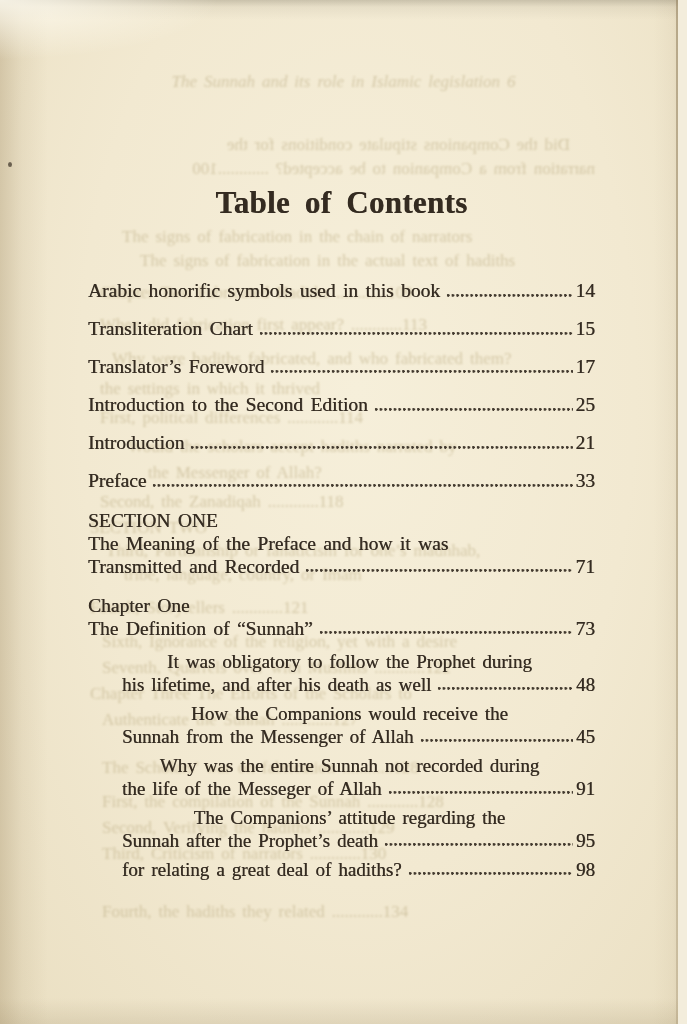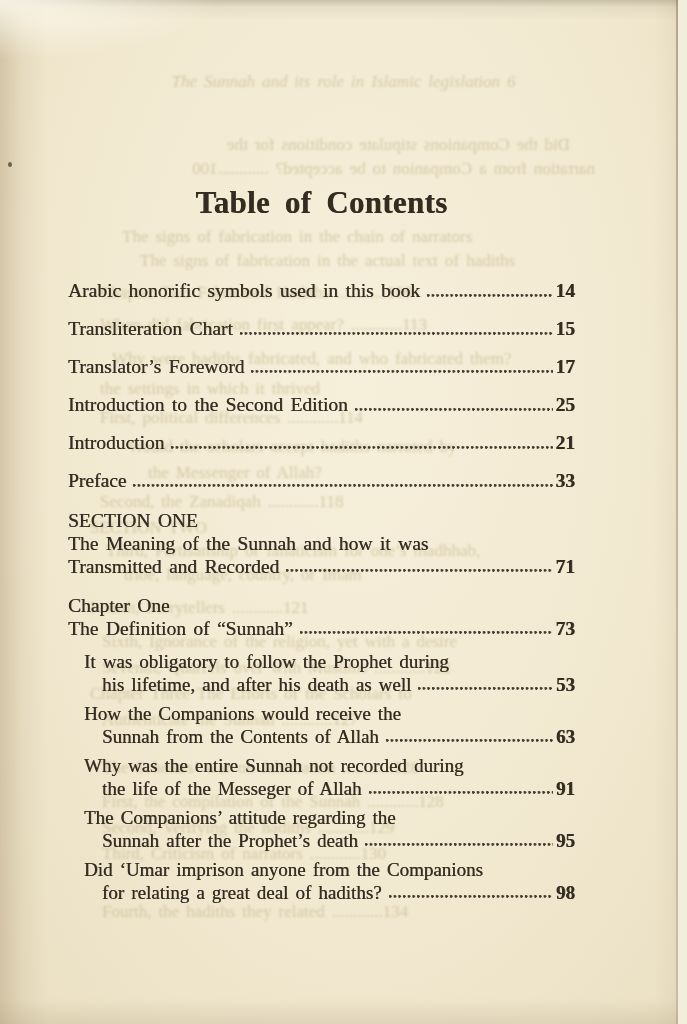--- a/index.html
+++ b/index.html
@@ -24,35 +24,35 @@
     background:#4d4436; border-radius:50%; opacity:.8; z-index:4; }
 
   
   .ghost { position:absolute; z-index:1; color:#c2b48d; filter:blur(1.1px); opacity:.62;
     font-size:17px; line-height:20px; white-space:nowrap; word-spacing:.16em; }
   .ghost.it { font-style:italic; }
   .ghost.mir { transform:scaleX(-1); }
   .ghost.ctr { left:0; width:100%; text-align:center; }
 
   
-  .content { position:absolute; left:68px; top:183px; width:507px; z-index:5;
+  .content { position:absolute; left:88px; top:183px; width:507px; z-index:5;
     color:#342b21; text-shadow:0.4px 0 0 rgba(52,43,33,0.75); }
   .title { text-align:center; font-size:31px; font-weight:bold; line-height:40px;
     word-spacing:0.22em; letter-spacing:0.01em; margin:0 0 56px 0; }
   .toc-row { display:flex; align-items:baseline; line-height:24px; font-size:19.5px;
     word-spacing:0.13em; margin-bottom:14px;text-align:center; }
   .lead { flex:1 1 auto; align-self:flex-end; height:7px; margin:0 3px 4px 6px;
     background:radial-gradient(circle at 2.2px 3.4px, rgba(52,43,33,0.92) 1.15px, rgba(0,0,0,0) 1.6px) repeat-x;
     background-size:4.7px 7px; }
-  .pgnum { flex:0 0 auto;font-weight:bold; }
+  .pgnum { flex:0 0 auto; }
   .block { font-size:19.5px; line-height:23px; word-spacing:0.13em; }
   .block .bl-line { margin:0; }
   .sect { margin-top:16px; }
   .chap { margin-top:16px; }
-  .subs { margin-top:10px; }
+  .subs { margin-top:10px;text-align:center; }
   .sub { margin-bottom:6px; font-size:19px; line-height:23px; word-spacing:0.12em; }
   .sub .l1 { padding-left:16px; }
   .sub .l2 { display:flex; align-items:baseline; padding-left:34px; }
   .rowflex { display:flex; align-items:flex-start; }
 </style>
 </head>
 <body>
 
 <div class="scan">
 
@@ -114,21 +114,21 @@
       <span class="pgnum">21</span>
     </div>
     <div class="toc-row">
       <span>Preface</span>
       <span class="lead"></span>
       <span class="pgnum">33</span>
     </div>
 
     <div class="block sect">
       <div class="bl-line">SECTION ONE</div>
-      <div class="bl-line">The Meaning of the Sunnah and how it was</div>
+      <div class="bl-line">The Meaning of the Preface and how it was</div>
       <div class="bl-line rowflex">
         <span>Transmitted and Recorded</span>
         <span class="lead"></span>
         <span class="pgnum">71</span>
       </div>
     </div>
 
     <div class="block chap">
       <div class="bl-line">Chapter One</div>
       <div class="bl-line rowflex">
@@ -137,49 +137,48 @@
         <span class="pgnum">73</span>
       </div>
     </div>
 
     <div class="subs">
       <div class="sub">
         <div class="l1">It was obligatory to follow the Prophet during</div>
         <div class="l2">
           <span>his lifetime, and after his death as well</span>
           <span class="lead"></span>
-          <span class="pgnum">53</span>
+          <span class="pgnum">48</span>
         </div>
       </div>
       <div class="sub">
         <div class="l1">How the Companions would receive the</div>
         <div class="l2">
-          <span>Sunnah from the Contents of Allah</span>
+          <span>Sunnah from the Messenger of Allah</span>
           <span class="lead"></span>
-          <span class="pgnum">63</span>
+          <span class="pgnum">45</span>
         </div>
       </div>
       <div class="sub">
         <div class="l1">Why was the entire Sunnah not recorded during</div>
         <div class="l2">
           <span>the life of the Messeger of Allah</span>
           <span class="lead"></span>
           <span class="pgnum">91</span>
         </div>
       </div>
       <div class="sub">
         <div class="l1">The Companions’ attitude regarding the</div>
         <div class="l2">
           <span>Sunnah after the Prophet’s death</span>
           <span class="lead"></span>
           <span class="pgnum">95</span>
         </div>
       </div>
       <div class="sub">
-        <div class="l1">Did ‘Umar imprison anyone from the Companions</div>
         <div class="l2">
           <span>for relating a great deal of hadiths?</span>
           <span class="lead"></span>
           <span class="pgnum">98</span>
         </div>
       </div>
     </div>
   </div>
 
   <div class="top-corner-light"></div>

